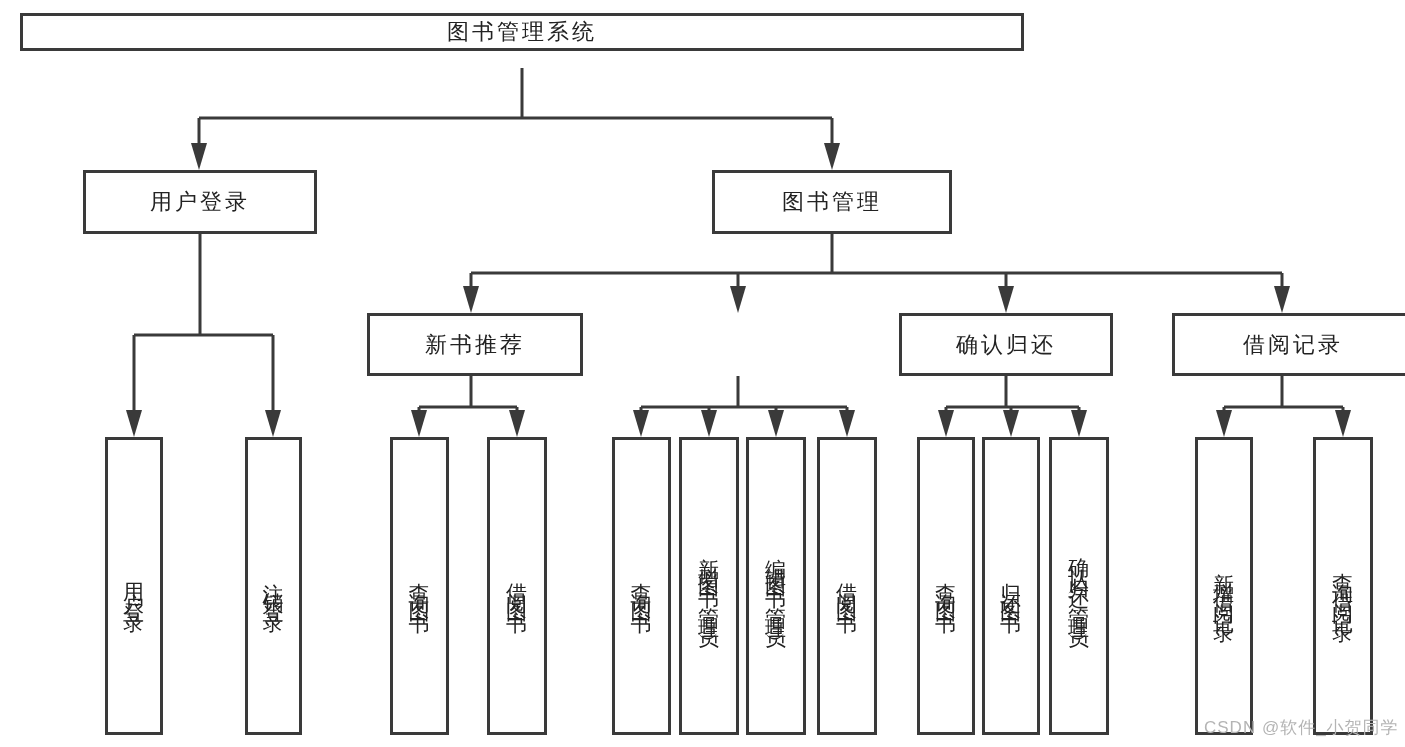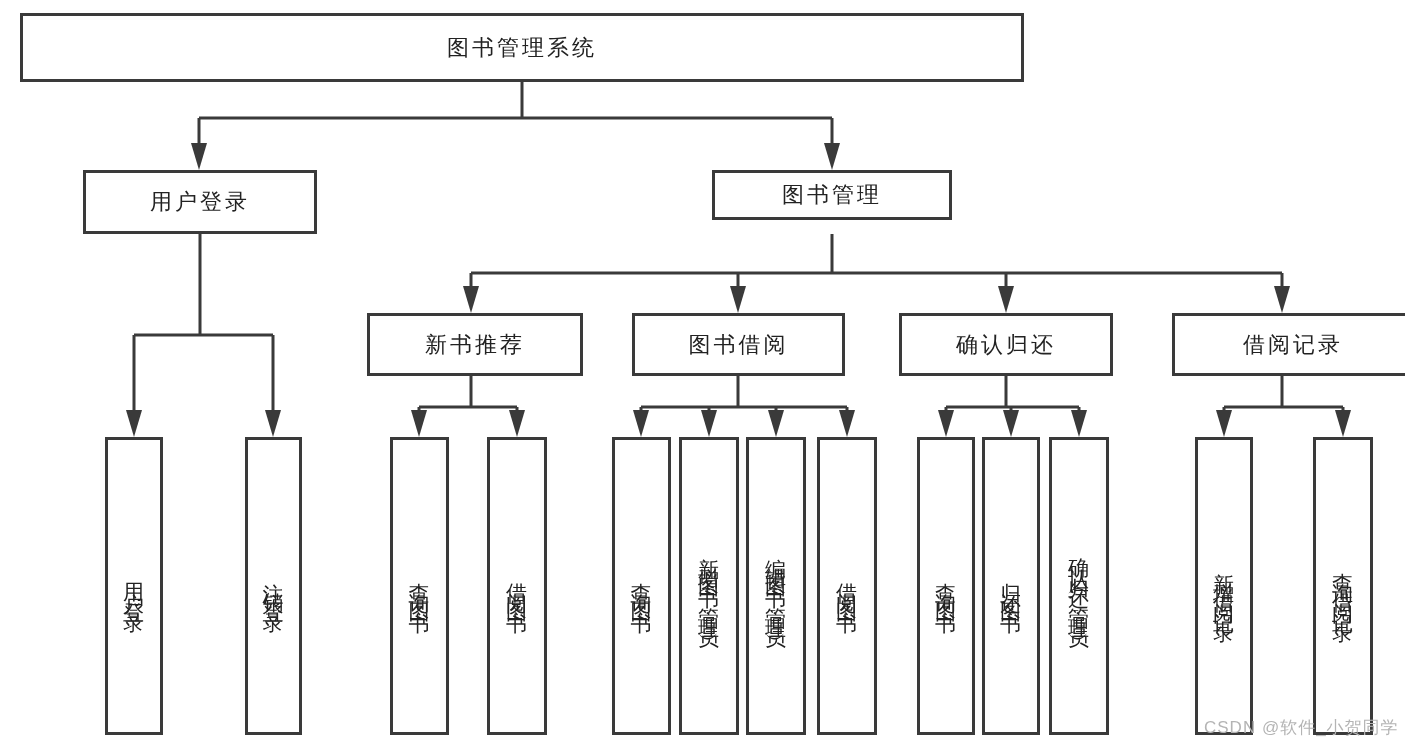--- a/index.html
+++ b/index.html
@@ -100,36 +100,33 @@
     <path d="M1006 376 V407 M946 407 H1079 M946 407 V417 M1011 407 V417 M1079 407 V417"></path>
     <polygon points="938,410 954,410 946,437"></polygon>
     <polygon points="1003,410 1019,410 1011,437"></polygon>
     <polygon points="1071,410 1087,410 1079,437"></polygon>
 
     <path d="M1282 376 V407 M1224 407 H1343 M1224 407 V417 M1343 407 V417"></path>
     <polygon points="1216,410 1232,410 1224,437"></polygon>
     <polygon points="1335,410 1351,410 1343,437"></polygon>
   </svg>
 
-  <div class="node hnode" style="left:20px;top:13px;width:1004px;height:69px">
+  <div class="node hnode" style="left:20px;top:13px;width:1004px;height:38px">
     <span>图书管理系统</span>
   </div>
 
   <div class="node hnode" style="left:83px;top:170px;width:234px;height:64px">
     <span>用户登录</span>
   </div>
-  <div class="node hnode" style="left:712px;top:170px;width:240px;height:50px">
+  <div class="node hnode" style="left:712px;top:170px;width:240px;height:64px">
     <span>图书管理</span>
   </div>
 
   <div class="node hnode" style="left:367px;top:313px;width:216px;height:63px">
     <span>新书推荐</span>
-  </div>
-  <div class="node hnode" style="left:632px;top:313px;width:213px;height:63px">
-    <span>图书借阅</span>
   </div>
   <div class="node hnode" style="left:899px;top:313px;width:214px;height:63px">
     <span>确认归还</span>
   </div>
   <div class="node hnode" style="left:1172px;top:313px;width:242px;height:63px">
     <span>借阅记录</span>
   </div>
 
   <div class="node vnode" style="left:105px;top:437px;width:58px;height:298px">
     <span>用户登录</span>

